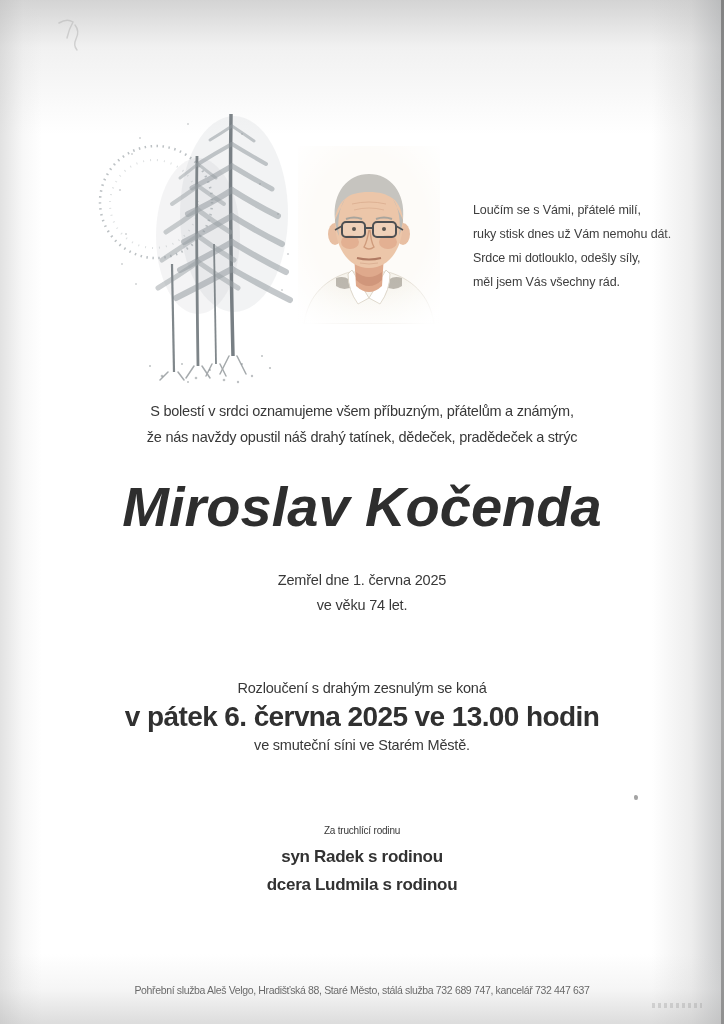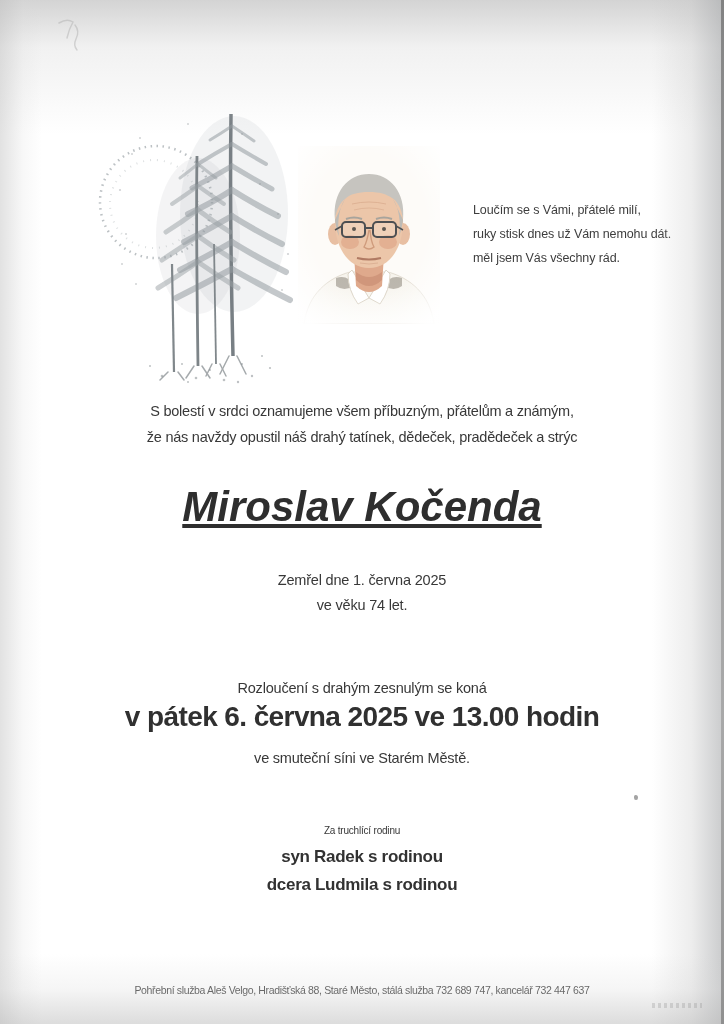--- a/index.html
+++ b/index.html
@@ -50,28 +50,28 @@
            opacity: 0.7; z-index: 7; }
   
   .txt { position: absolute; left: 0; right: 0; text-align: center; z-index: 3; }
   .poem {
     position: absolute; left: 473px; top: 174px; width: 215px;
     text-align: left; font-size: 12.5px; line-height: 24px;
     letter-spacing: -0.1px; color: #3d3d3d; z-index: 3; margin-top: 24px;
   }
   .announce { top: 398px; font-size: 14.5px; line-height: 26px; letter-spacing: -0.25px; color: #383838; }
   .name {
-    top: 478px; font-size: 42px; font-weight: bold; font-style: italic;
-    letter-spacing: 0px; color: #2e2e2e; line-height: 58px; text-decoration: underline;
+    top: 478px; font-size: 56px; font-weight: bold; font-style: italic;
+    letter-spacing: 0px; color: #2e2e2e; line-height: 58px;
   }
   .death-info { top: 568px; font-size: 14.5px; line-height: 25px; letter-spacing: -0.2px; color: #383838; }
   .funeral { top: 676px; color: #383838; }
   .funeral .intro { font-size: 14.5px; line-height: 24px; letter-spacing: -0.2px; }
   .funeral .datetime { font-size: 28px; font-weight: bold; line-height: 33px; letter-spacing: -0.6px; color: #303030; }
-  .funeral .place { font-size: 14.5px; line-height: 24px; letter-spacing: -0.2px; margin-top: 13px; }
+  .funeral .place { font-size: 14.5px; line-height: 24px; letter-spacing: -0.2px; }
   .family { top: 818px; color: #383838; }
   .family .intro { font-size: 10px; line-height: 25px; letter-spacing: -0.2px; }
   .family .member { font-size: 17px; font-weight: bold; line-height: 28px; letter-spacing: -0.3px; color: #323232; }
   .footer-line { top: 984px; font-size: 10.5px; letter-spacing: -0.35px; color: #4a4a4a; }
 </style>
 </head>
 <body>
 
 <div class="page">
 
@@ -227,20 +227,21 @@
 
     <path d="M59 112 Q71 115 83 112" stroke="#b07a63" stroke-width="2" fill="none"></path>
     <path d="M62 117 Q71 119 80 117" stroke="#d6a88c" stroke-width="1" fill="none" opacity="0.7"></path>
 
     <rect width="142" height="178" fill="url(#photofade)"></rect>
   </svg>
 
   <div class="poem">
     <div>Loučím se s Vámi, přátelé milí,</div>
     <div>ruky stisk dnes už Vám nemohu dát.</div>
+    <div>Srdce mi dotlouklo, odešly síly,</div>
     <div>měl jsem Vás všechny rád.</div>
   </div>
 
   <div class="txt announce">
     <div>S bolestí v srdci oznamujeme všem příbuzným, přátelům a známým,</div>
     <div>že nás navždy opustil náš drahý tatínek, dědeček, pradědeček a strýc</div>
   </div>
 
   <div class="txt name">Miroslav Kočenda</div>
 

